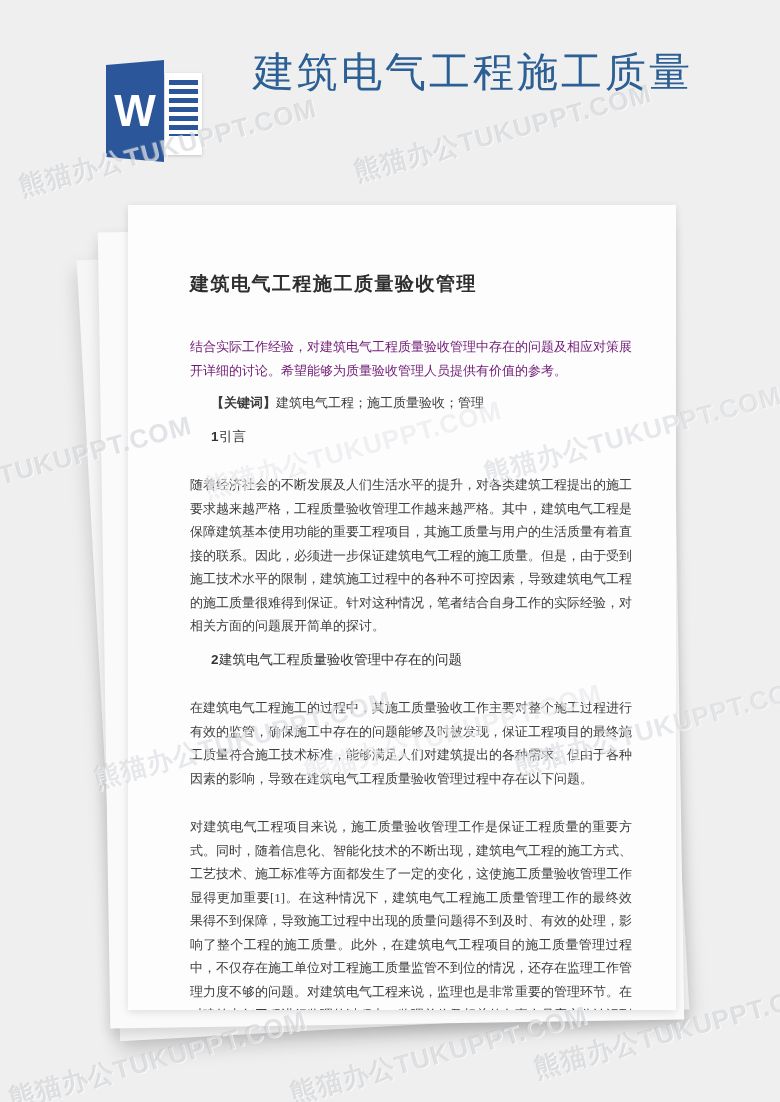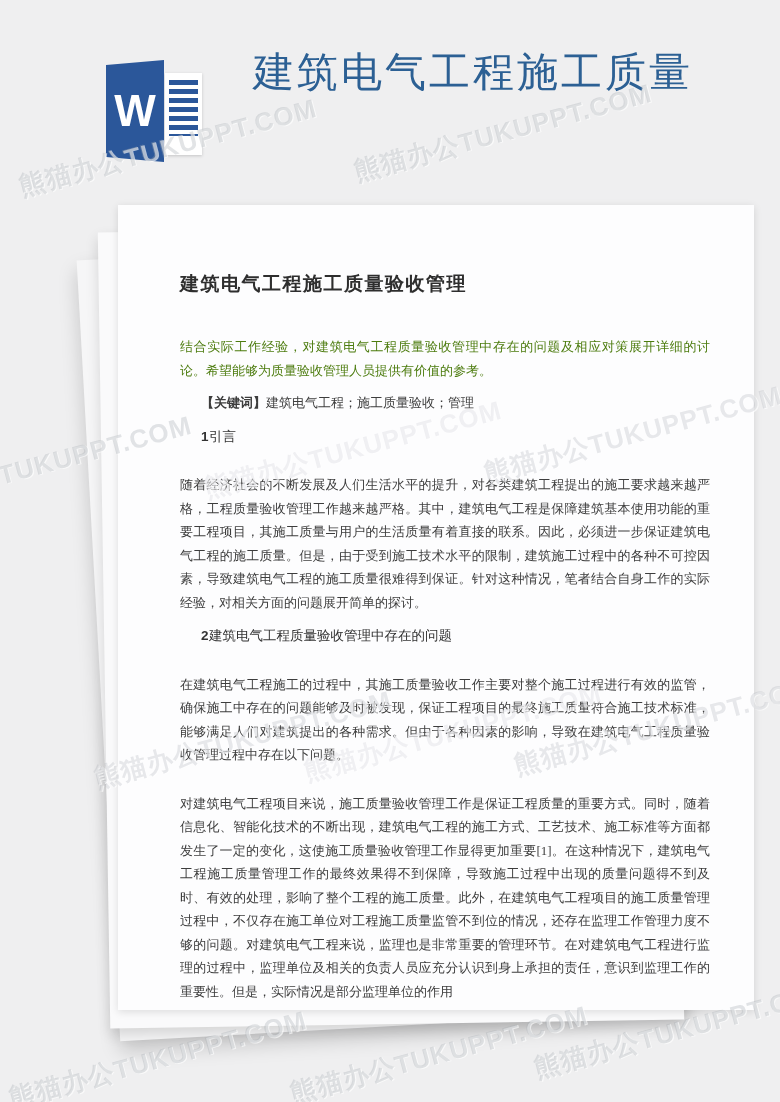--- a/index.html
+++ b/index.html
@@ -60,41 +60,41 @@
   }
   .sheet-back-1 {
     position: absolute; left: 104px; top: 228px;
     width: 574px; height: 796px;
     background: #fafafb;
     transform: rotate(-0.9deg);
     box-shadow: 0 6px 14px rgba(0,0,0,0.14);
     z-index: 2;
   }
   .doc-page {
-    position: absolute; left: 118px; top: 205px;
-    width: 636px; height: 805px;
+    position: absolute; left: 128px; top: 205px;
+    width: 548px; height: 805px;
     background: #fdfdfe;
     box-shadow: 0 2px 8px rgba(0,0,0,0.12);
     box-sizing: border-box;
     padding: 66px 44px 0 62px;
     overflow: hidden;
     z-index: 3;
   }
 
   
   .doc-title {
     font-size: 19px; line-height: 26px;
     font-weight: 700; letter-spacing: 1.5px;
     color: #2e2e2e;
   }
   .doc-abstract {
     margin-top: 38px;
     font-size: 13px; line-height: 23.5px;
     text-align: justify;
-    color: #4d7c0f;
+    color: #701a75;
   }
   .doc-keywords {
     margin-top: 9px; padding-left: 21px;
     font-size: 13px; line-height: 23.5px;
     color: #3d3d3d;
   }
   .kw-label { font-weight: 700; font-family: Liberation Serif, serif; }
   .sec-heading {
     margin-top: 10px; padding-left: 21px;
     font-size: 13.5px; line-height: 23.5px;

